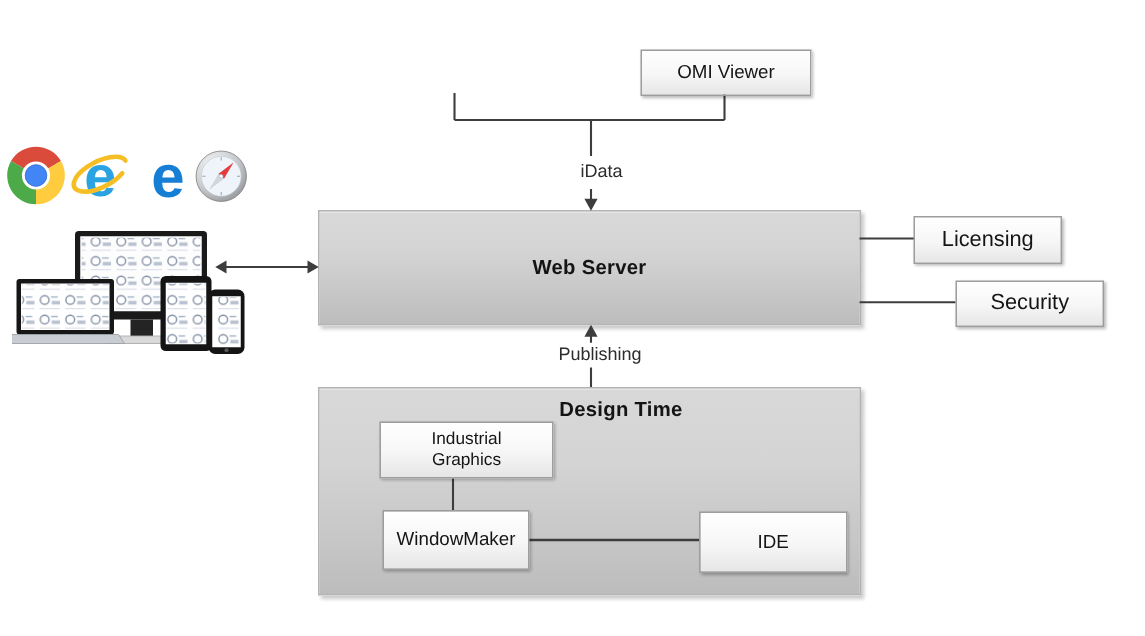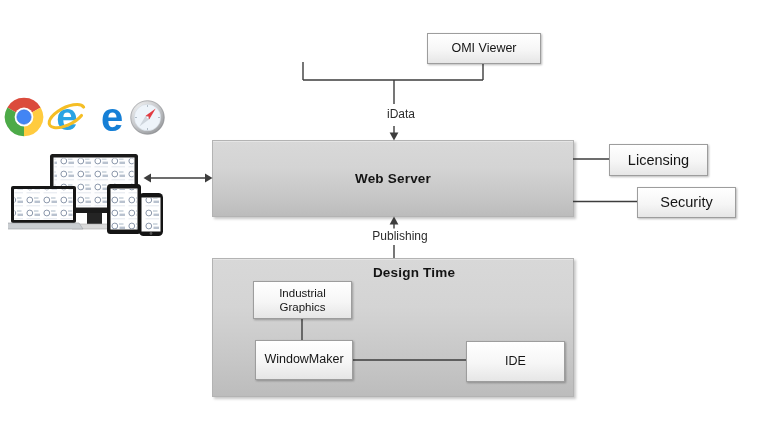--- a/index.html
+++ b/index.html
@@ -69,21 +69,21 @@
       <polygon points="389.6,224.5 398.4,224.5 394,216.5"></polygon>
       <polygon points="151,173.6 151,182.4 143.5,178"></polygon>
       <polygon points="205,173.6 205,182.4 212.5,178"></polygon>
     </g>
   </svg>
 
   <div class="node" style="left:427px;top:33px;width:112px;height:29px;justify-content:center;">
     <span>OMI Viewer</span>
   </div>
 
-  <div class="node small" style="left:253px;top:281px;width:99px;height:38px;padding:1px;box-sizing:border-box;">
+  <div class="node small" style="left:253px;top:281px;width:116px;height:38px;padding:1px;box-sizing:border-box;">
     <span style="display:block;width:70px;">Industrial Graphics</span>
   </div>
   <div class="node" style="left:255px;top:340px;width:96px;height:38px;">
     <span>WindowMaker</span>
   </div>
   <div class="node" style="left:466px;top:341px;width:97px;height:39px;">
     <span>IDE</span>
   </div>
 
   <div class="node big" style="left:609px;top:144px;width:97px;height:30px;">

